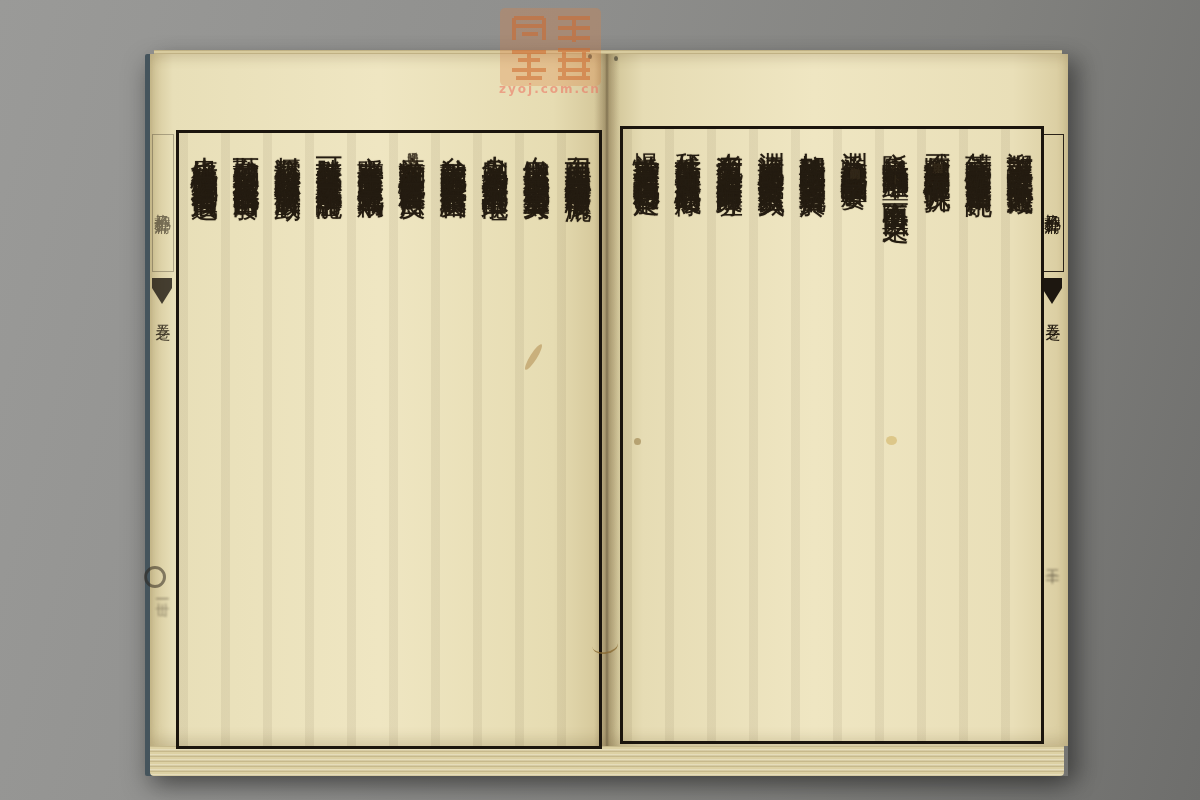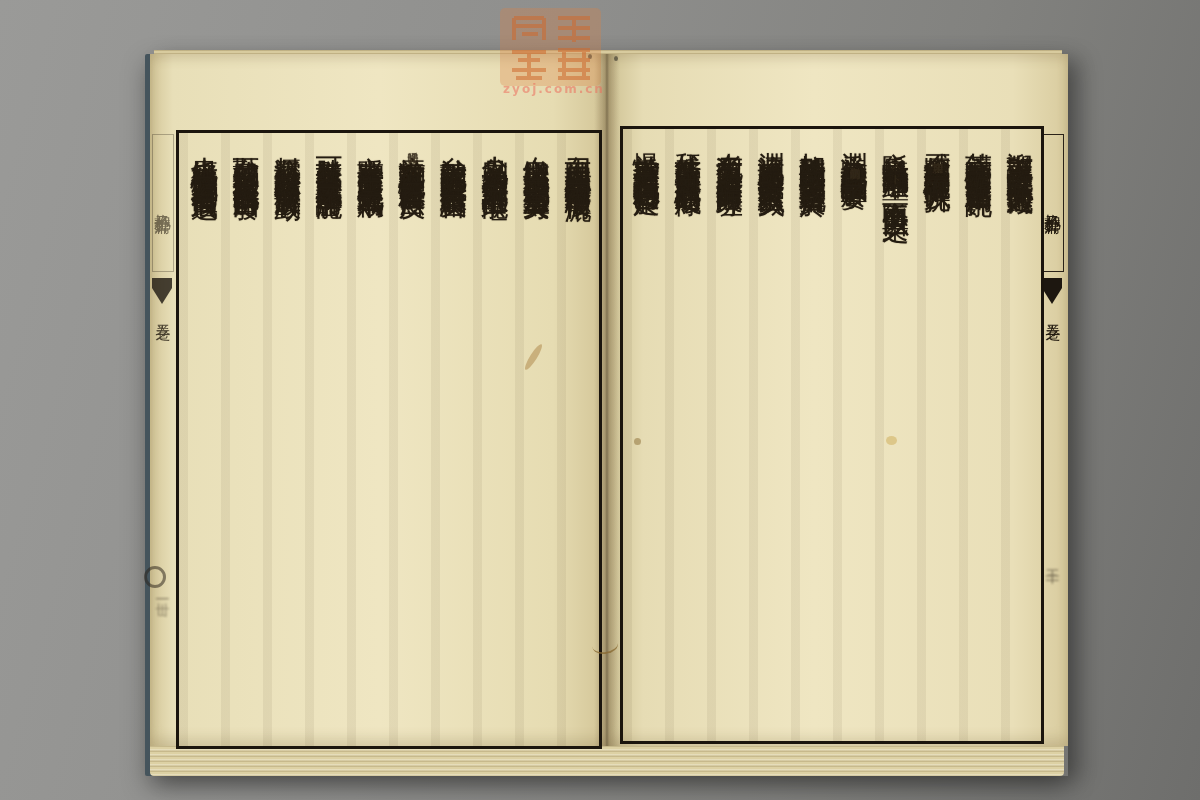--- a/index.html
+++ b/index.html
@@ -62,21 +62,21 @@
   .thread{left:444px;top:582px;width:26px;height:16px;border-bottom:2.5px solid #8a6b33;
         border-radius:50%;opacity:.8;transform:rotate(-8deg);background:none;}
   .speck{position:absolute;width:4px;height:5px;background:#55503f;border-radius:50%;opacity:.8;}
   .speck-a{left:440px;top:0px;}
   .speck-b{left:466px;top:2px;}
   
   .wm-seal{position:absolute;left:500px;top:8px;width:101px;height:78px;
         background:rgba(222,128,66,.30);border-radius:5px;}
   .wm-url{position:absolute;left:499px;top:82px;width:110px;
         font-family:"DejaVu Sans",sans-serif;font-size:12px;font-weight:bold;
-        letter-spacing:2px;color:rgba(236,110,92,.55);text-align:center;}
+        letter-spacing:2px;color:rgba(236,110,92,.55);}
 </style>
 </head>
 <body>
 
 <div class="book">
   <div class="cover-edge"></div>
   <div class="stack-top"></div>
   <div class="stack-bottom"></div>
 
   <div class="page page-left"></div>

